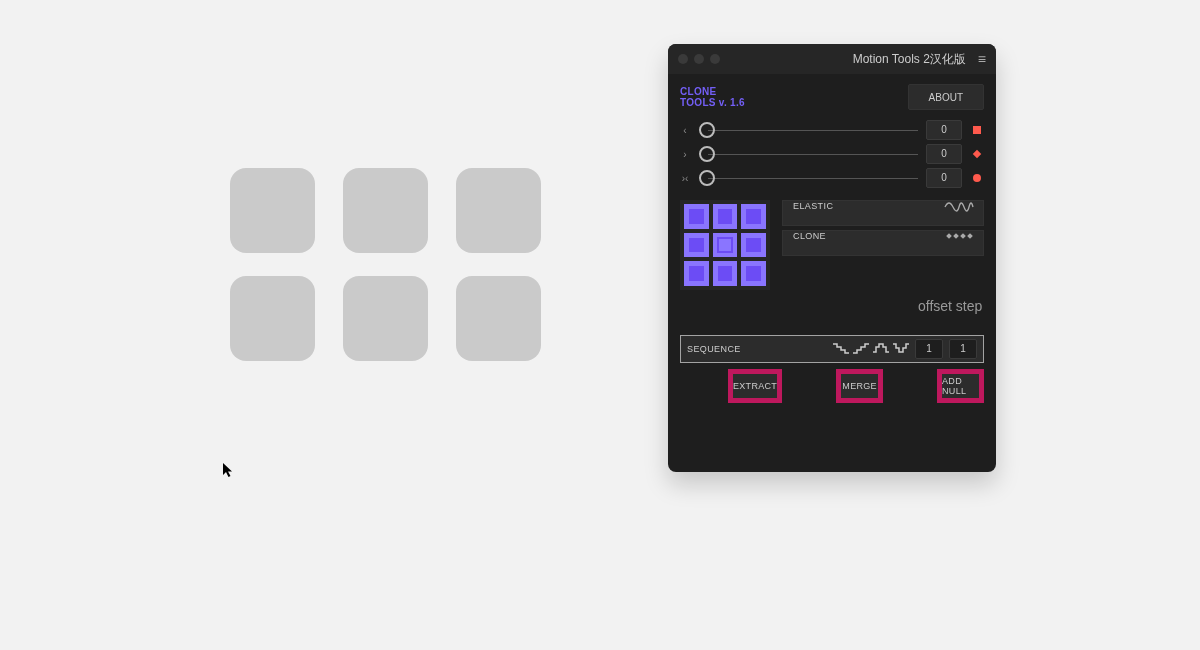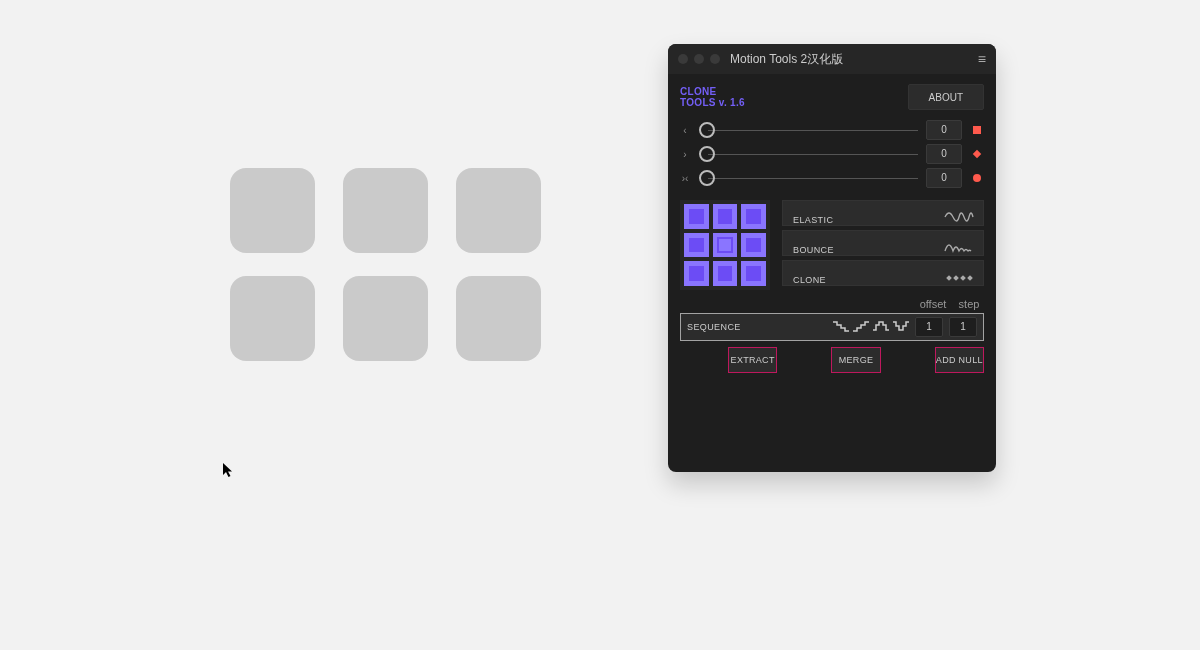--- a/index.html
+++ b/index.html
@@ -51,24 +51,25 @@
     gap: 6px;
   }
   .traffic {
     display: flex; gap: 6px;
   }
   .traffic .dot {
     width: 10px; height: 10px; border-radius: 50%;
     background: #3a3a3a;
   }
   .titlebar .title {
-    margin-left: 4px;
+    margin-left: 16px;
     color: #ccc;
     font-size: 12px;
     flex: 1;
+    text-align: right;
   }
   .titlebar .menu {
     color: #aaa;
     font-size: 14px;
     margin-left: 6px;
     line-height: 1;
   }
 
   .inner {
     padding: 10px 12px;
@@ -165,34 +166,34 @@
     background: transparent;
     border: 2px solid #6c4cf5;
     left: 18%; top: 18%; right: 18%; bottom: 18%;
   }
 
   .easeStack { flex: 1; display: flex; flex-direction: column; gap: 4px; }
   .easeBtn {
     height: 24px;
     background: #2c2c2c;
     border: 1px solid #333;
-    display: flex; align-items: flex-end;
+    display: flex; align-items: flex-start;
     padding: 0 10px;
     gap: 10px;
     font-size: 9px;
     color: #ccc;
     letter-spacing: 0.4px;
   }
   .easeBtn .wave { margin-left: auto; }
   .easeBtn svg { overflow: visible; }
 
   
   .labelsRow {
     display: flex; justify-content: flex-end; gap: 6px;
-    font-size: 11px; color: #999; margin-bottom: 3px;
+    font-size: 14px; color: #999; margin-bottom: 21px;
   }
   .labelsRow span { width: 30px; text-align: center; }
   .seqRow {
     display: flex; align-items: center; gap: 6px; height: 26px;
     background: #2c2c2c; border: 1px solid #a3a3a3; padding: 0 6px;
     margin-bottom: 6px;
   }
   .seqRow .label {
     font-size: 9px; color: #ccc; letter-spacing: 0.4px;
   }
@@ -205,21 +206,21 @@
     color: #ccc; font-size: 10px;
     text-align: center; line-height: 18px;
     border-radius: 2px;
   }
 
   .btnRow { display: flex; gap: 6px; margin-bottom: 6px; }
   .pbtn {
     flex: 1;
     height: 24px;
     background: #2c2c2c;
-    border: 1px solid #be185d;
+    border: 5px solid #be185d;
     color: #ccc;
     font-size: 9px;
     letter-spacing: 0.3px;
     display: flex; align-items: center; justify-content: center; margin-left: 48px;
   }
 </style>
 </head>
 <body>
 
 <div class="canvas">
@@ -318,28 +319,20 @@
       <div class="easeStack">
         <div class="easeBtn">
           <span>ELASTIC</span>
           <span class="wave">
             <svg width="28" height="12" viewBox="0 0 28 12">
                 <path d="M0 6 Q4 -2 8 6 T14 6 T19 6 T24 6 T28 6" stroke="#aaa" stroke-width="1.3" fill="none"></path>
               </svg>
           </span>
         </div>
         <div class="easeBtn">
-          <span>BOUNCE</span>
-          <span class="wave">
-            <svg width="28" height="12" viewBox="0 0 28 12">
-                <path d="M0 10 Q4 -2 8 10 Q11 2 14 10 Q16.5 5 19 10 Q21 7 23 10 Q24.5 8.5 26 10" stroke="#aaa" stroke-width="1.3" fill="none"></path>
-              </svg>
-          </span>
-        </div>
-        <div class="easeBtn">
           <span>CLONE</span>
           <span class="wave">
             <svg width="28" height="10" viewBox="0 0 28 10">
               <rect x="2" y="3" width="4" height="4" transform="rotate(45 4 5)" fill="#aaa"></rect>
               <rect x="9" y="3" width="4" height="4" transform="rotate(45 11 5)" fill="#aaa"></rect>
               <rect x="16" y="3" width="4" height="4" transform="rotate(45 18 5)" fill="#aaa"></rect>
               <rect x="23" y="3" width="4" height="4" transform="rotate(45 25 5)" fill="#aaa"></rect>
             </svg>
           </span>
         </div>

